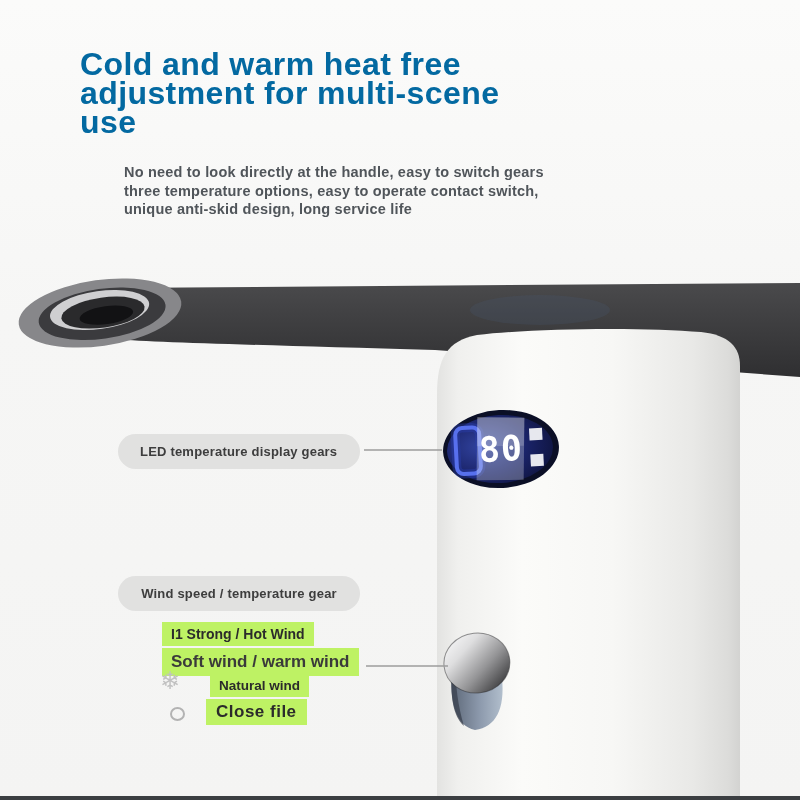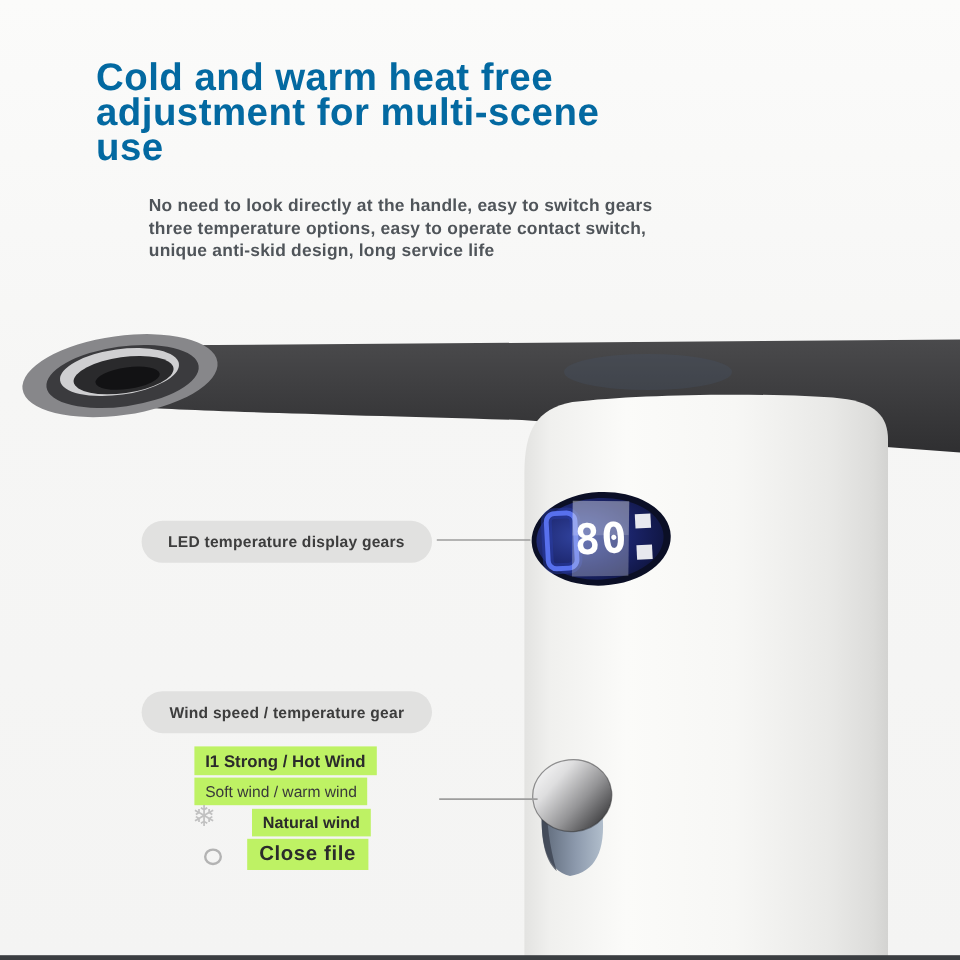--- a/index.html
+++ b/index.html
@@ -23,21 +23,21 @@
     background:#e1e1e0;color:#3d3d3d;border-radius:19px;
     height:35px;display:flex;align-items:center;justify-content:center;
     font-size:13px;font-weight:700;letter-spacing:.2px;z-index:3;
   }
   #pill-display{left:118px;top:434px;width:242px;justify-content:flex-start;padding-left:22px;box-sizing:border-box;}
   #pill-gear{left:118px;top:576px;width:242px;}
   .mode-label{
     background:#bef264;color:#2b2b2b;z-index:3;white-space:nowrap;
   }
   #mode-strong{left:162px;top:622px;padding:4px 9px;font-size:14px;font-weight:700;}
-  #mode-soft{left:162px;top:648px;padding:4px 9px;font-size:13px;font-weight:400;color:#3a3a3a;}
+  #mode-soft{left:162px;top:648px;padding:4px 9px;font-size:17px;font-weight:700;color:#3a3a3a;}
   #mode-natural{left:210px;top:674px;padding:4px 9px;font-size:13.5px;font-weight:700;}
   #mode-close{left:206px;top:699px;padding:3px 10px;font-size:17px;font-weight:600;letter-spacing:.5px;}
   #snowflake{
     left:160px;top:669px;font-size:24px;color:#c1c1c1;z-index:3;line-height:24px;
   }
   #close-circle{
     left:170px;top:707px;width:15px;height:14px;border-radius:50%;
     border:2px solid #b3b3b3;box-sizing:border-box;z-index:3;background:transparent;
   }
   #photo{left:0;top:0;z-index:1;}

